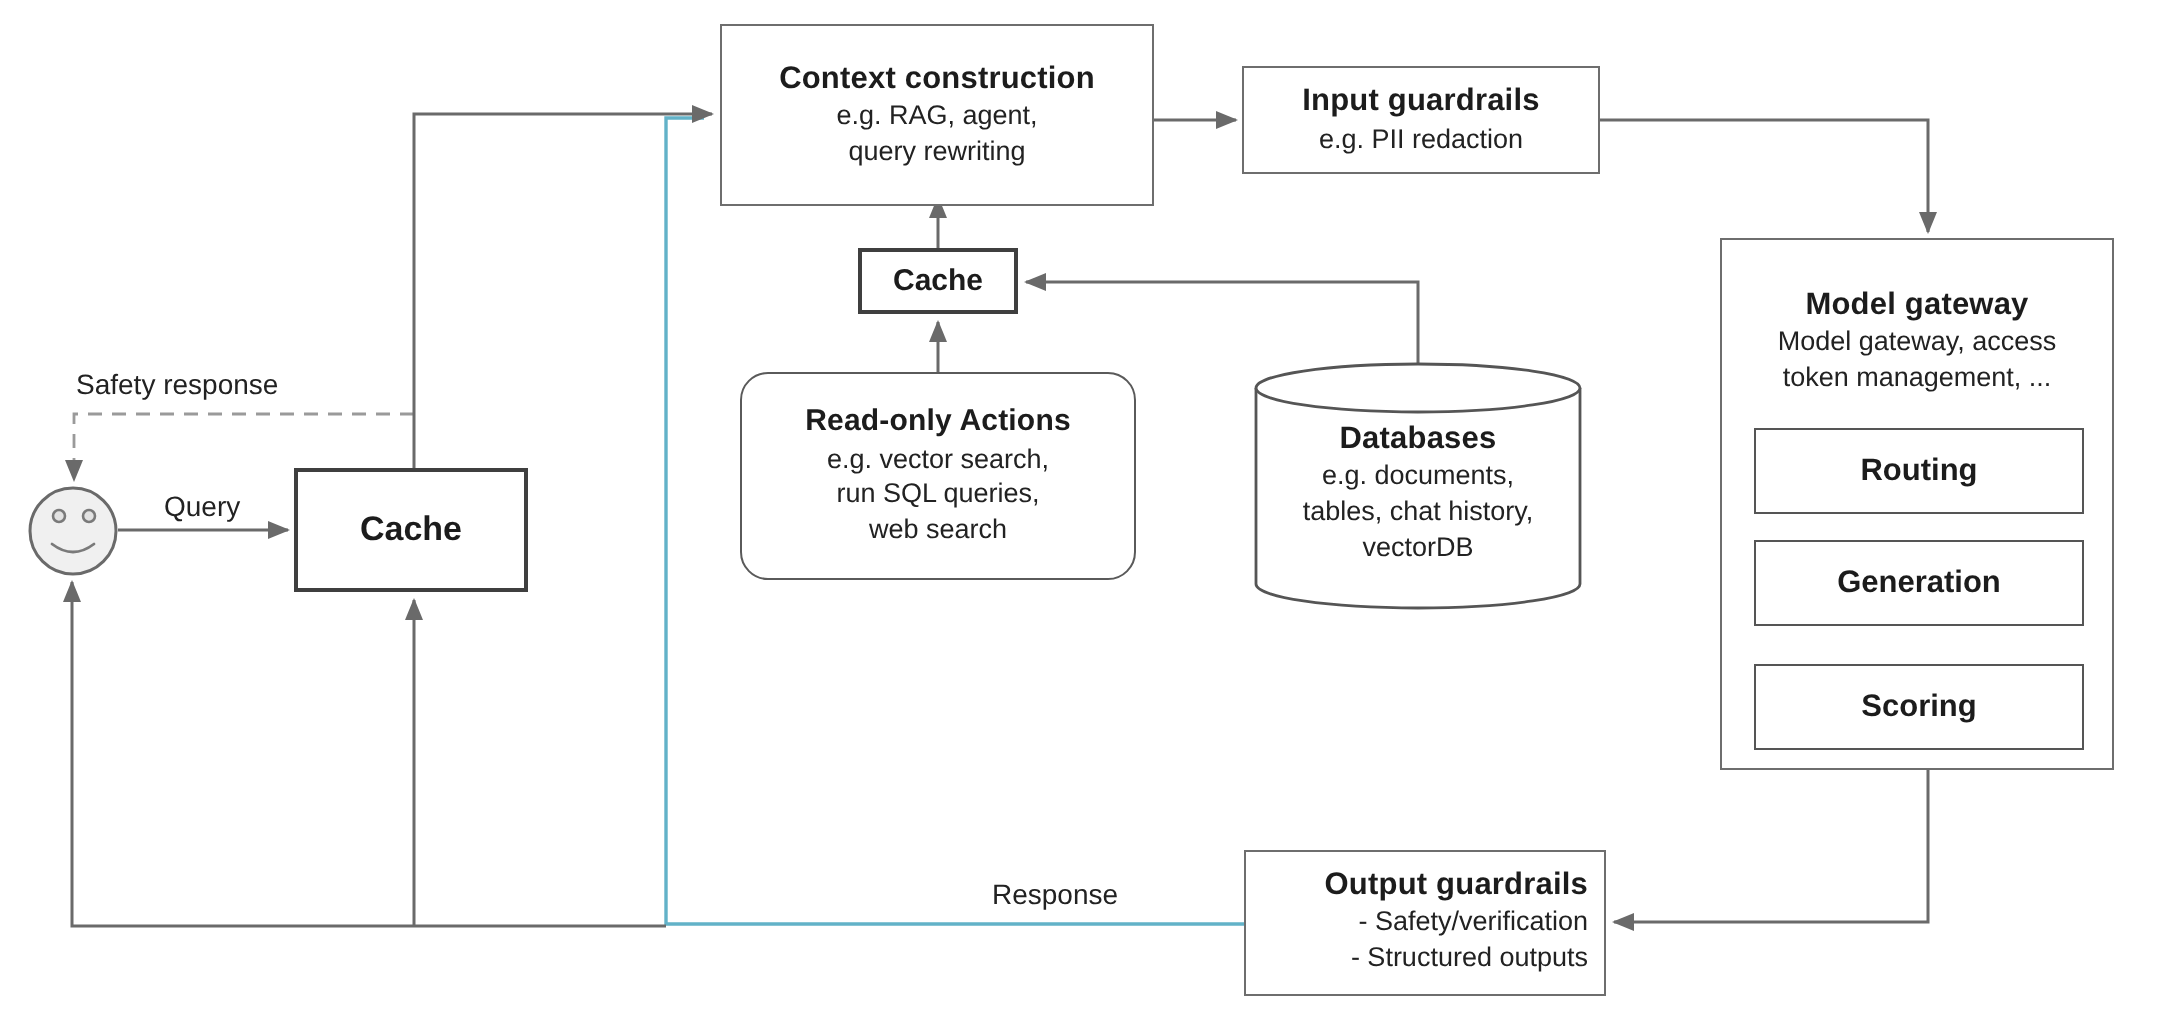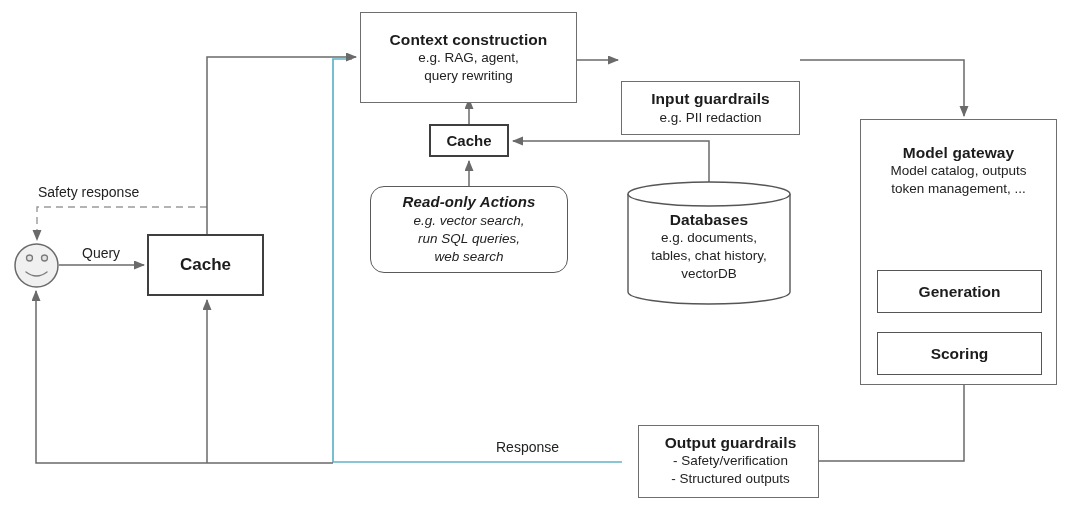--- a/index.html
+++ b/index.html
@@ -13,22 +13,22 @@
     display:flex;flex-direction:column;align-items:center;justify-content:center;
     box-sizing:border-box;text-align:center;
   }
   .node.dark-border{border:2px solid #3f3f3f;}
   .node.rounded{border-radius:14px;border:1.4px solid #5a5a5a;}
   .node.borderless{border:none;background:transparent;}
   .box-title{font-weight:700;font-size:15.5px;line-height:1.25;letter-spacing:.1px;}
   .box-sub{font-size:13.5px;line-height:1.32;color:#222;}
   .cache-label{font-weight:700;font-size:17px;}
   .cache-small-label{font-weight:700;font-size:15px;}
-  .left-align{align-items:center;justify-content:flex-start;text-align:left;
-    padding:7px 8px 0 12px;margin-left:16px;}
+  .left-align{align-items:flex-end;justify-content:flex-start;text-align:left;
+    padding:7px 8px 0 12px;}
   .gw-child{
     position:absolute;left:16px;width:165px;height:43px;background:#fff;
     border:1.4px solid #555;display:flex;align-items:center;justify-content:center;
     box-sizing:border-box;font-weight:700;font-size:15.5px;
   }
   .edge-label{
     position:absolute;z-index:3;font-size:14px;color:#222;white-space:nowrap;
     background:transparent;
   }
 </style>
@@ -91,47 +91,48 @@
   <div class="node dark-border" style="left:147px;top:234px;width:117px;height:62px;">
     <div class="cache-label">Cache</div>
   </div>
 
   <div class="node" style="left:360px;top:12px;width:217px;height:91px;">
     <div class="box-title">Context construction</div>
     <div class="box-sub">e.g. RAG, agent,</div>
     <div class="box-sub">query rewriting</div>
   </div>
 
-  <div class="node" style="left:621px;top:33px;width:179px;height:54px;margin-top:48px;">
+  <div class="node" style="left:621px;top:33px;width:179px;height:54px;">
     <div class="box-title">Input guardrails</div>
     <div class="box-sub">e.g. PII redaction</div>
   </div>
 
   <div class="node dark-border" style="left:429px;top:124px;width:80px;height:33px;">
     <div class="cache-small-label">Cache</div>
   </div>
 
-  <div class="node rounded" style="left:370px;top:186px;width:198px;height:87px;font-style:italic;">
+  <div class="node rounded" style="left:370px;top:186px;width:198px;height:104px;">
     <div class="box-title" style="font-size:15px;">Read-only Actions</div>
     <div class="box-sub">e.g. vector search,</div>
     <div class="box-sub">run SQL queries,</div>
     <div class="box-sub">web search</div>
   </div>
 
   <div class="node borderless" style="left:628px;top:200px;width:162px;height:92px;">
     <div class="box-title">Databases</div>
     <div class="box-sub">e.g. documents,</div>
     <div class="box-sub">tables, chat history,</div>
     <div class="box-sub">vectorDB</div>
   </div>
 
   <div class="node" style="left:860px;top:119px;width:197px;height:266px;justify-content:flex-start;padding-top:23px;">
     <div class="box-title">Model gateway</div>
-    <div class="box-sub">Model catalog, outputs</div>
+    <div class="box-sub">Model gateway, access</div>
     <div class="box-sub">token management, ...</div>
+    <div class="gw-child" style="top:94px;">Routing</div>
     <div class="gw-child" style="top:150px;">Generation</div>
     <div class="gw-child" style="top:212px;">Scoring</div>
   </div>
 
   <div class="node left-align" style="left:622px;top:425px;width:181px;height:73px;">
     <div class="box-title">Output guardrails</div>
     <div class="box-sub">- Safety/verification</div>
     <div class="box-sub">- Structured outputs</div>
   </div>
 

